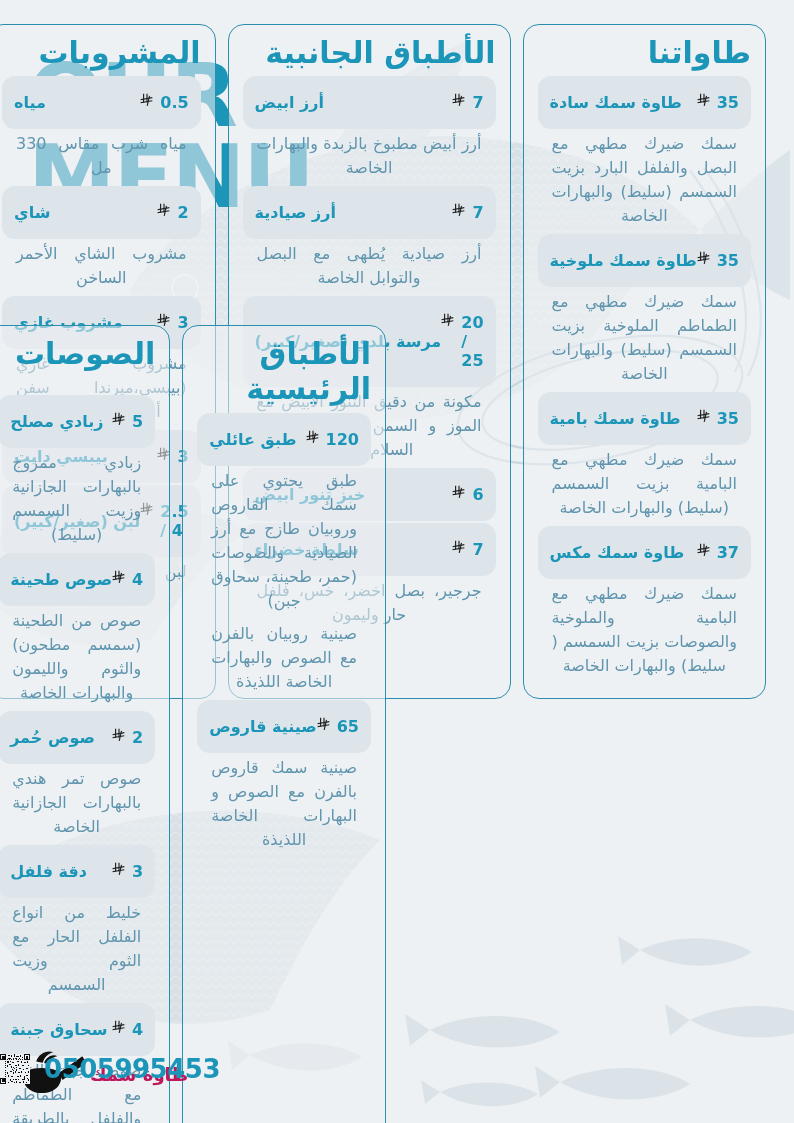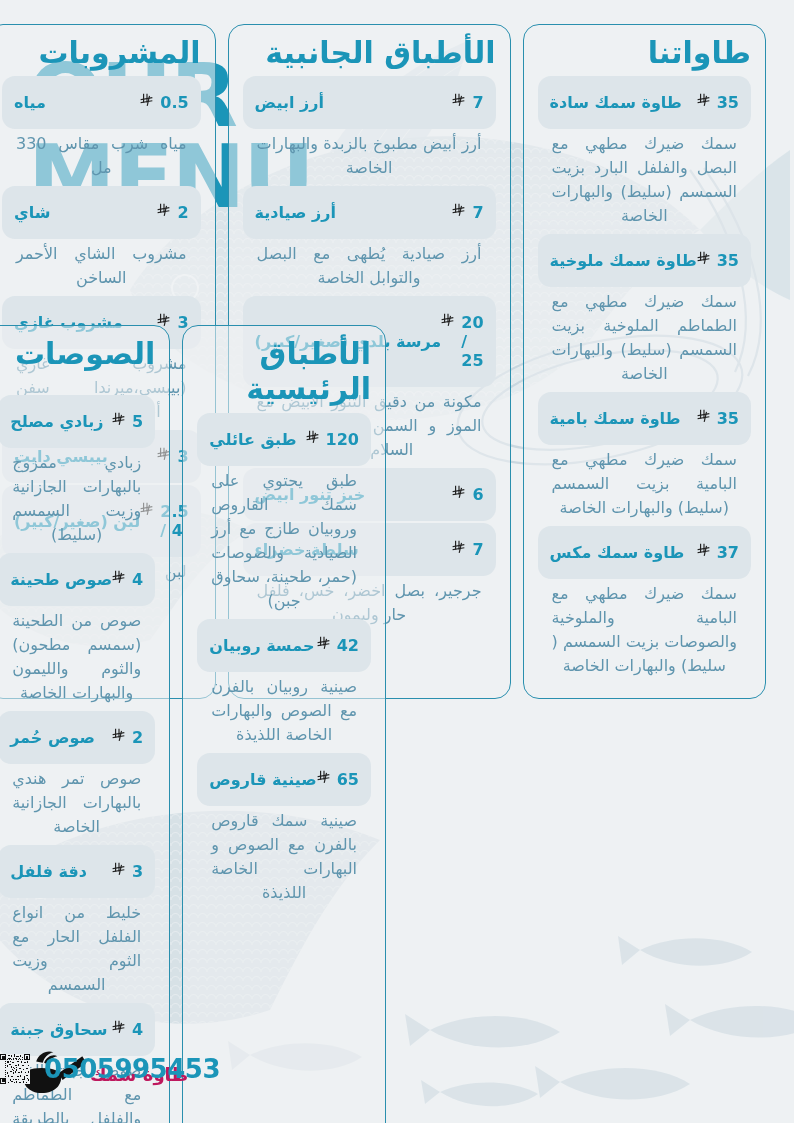--- a/index.html
+++ b/index.html
@@ -572,35 +572,20 @@
                     <path d="M1.5 14 L17 11.5"></path>
                   <path d="M13.5 5 L10.5 18"></path>
                 </g>
               </svg>
             </span>
           </div>
           <div class="item-desc">طبق يحتوي على سمك القاروص وروبيان طازج مع أرز الصيادية والصوصات (حمر، طحينة، سحاوق جبن)</div>
         </div>
 
         <div class="item">
-          <div class="item-row">
-            <span class="item-name">حمسة روبيان</span>
-            <span class="price">
-              <span class="price-val">42</span>
-              <svg class="riyal" viewBox="0 0 20 22">
-                <g stroke="#222" stroke-width="1.7" fill="none" stroke-linecap="square">
-                  <path d="M5 2 L5 13"></path>
-                    <path d="M10 2 L10 13"></path>
-                  <path d="M1.5 9.5 L17 7"></path>
-                    <path d="M1.5 14 L17 11.5"></path>
-                  <path d="M13.5 5 L10.5 18"></path>
-                </g>
-              </svg>
-            </span>
-          </div>
           <div class="item-desc">صينية روبيان بالفرن مع الصوص والبهارات الخاصة اللذيذة</div>
         </div>
 
         <div class="item">
           <div class="item-row">
             <span class="item-name">صينية قاروص</span>
             <span class="price">
               <span class="price-val">65</span>
               <svg class="riyal" viewBox="0 0 20 22">
                 <g stroke="#222" stroke-width="1.7" fill="none" stroke-linecap="square">

